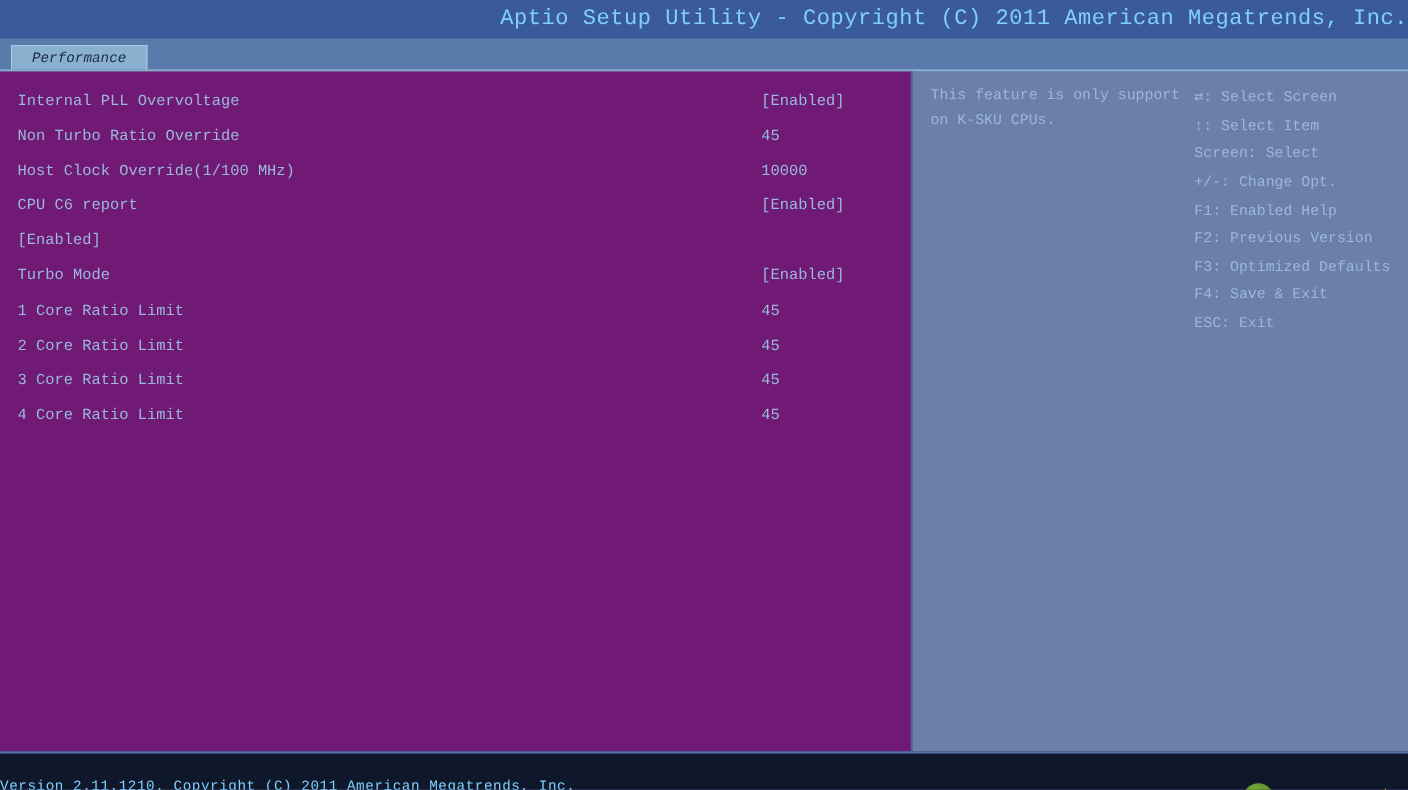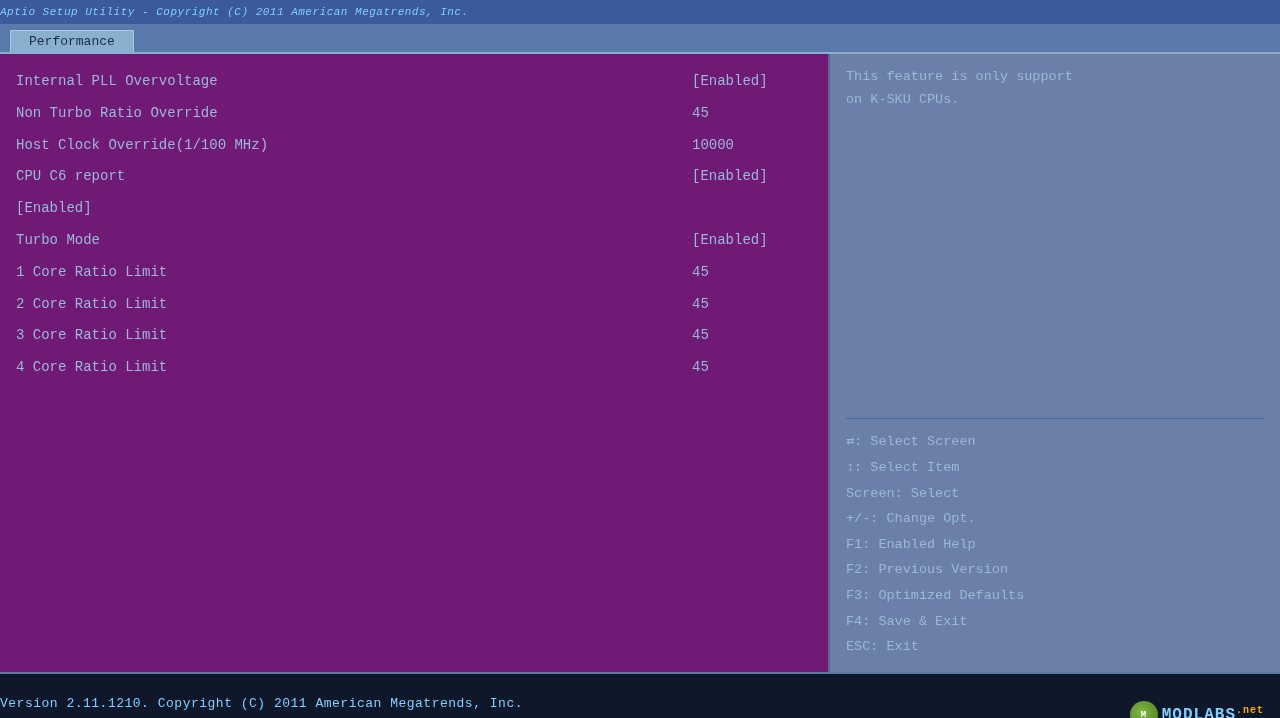--- a/index.html
+++ b/index.html
@@ -10,44 +10,44 @@
       background: #6b7fa8;
       font-family: 'Courier New', Courier, monospace;
       overflow: hidden;
       position: relative;
     }
 
     
     .top-header {
       background: #3a5a9c;
       color: #80cfff;
-      text-align: left;
+      text-align: right;
       padding: 6px 0;
-      font-size: 11px;
+      font-size: 20px;
       letter-spacing: 0.5px;
       border-bottom: 2px solid #5a7aac;
-      font-style: italic;
     }
 
     
     .tab-bar {
       background: #5a7aac;
       padding: 4px 0 0 10px;
       border-bottom: 2px solid #8ab0d0;
     }
 
     .tab {
       display: inline-block;
       background: #8ab0d0;
       color: #1a2a4a;
       padding: 3px 18px;
       font-size: 13px;
       border-top: 1px solid #aac8e8;
       border-left: 1px solid #aac8e8;
       border-right: 1px solid #aac8e8;
+      font-style: italic;
     }
 
     
     .main-content {
       display: flex;
       height: calc(718px - 36px - 30px - 34px);
       
     }
 
     
@@ -75,21 +75,21 @@
       color: #9ab8d8;
       min-width: 120px;
     }
 
     
     .right-panel {
       flex: 1;
       background: #6b7fa8;
       padding: 12px 16px;
       display: flex;
-      flex-direction: column;
+      flex-direction: row;
     }
 
     .help-text {
       color: #9ab8d8;
       font-size: 13.5px;
       line-height: 1.7;
       flex: 1;
     }
 
     .divider {

